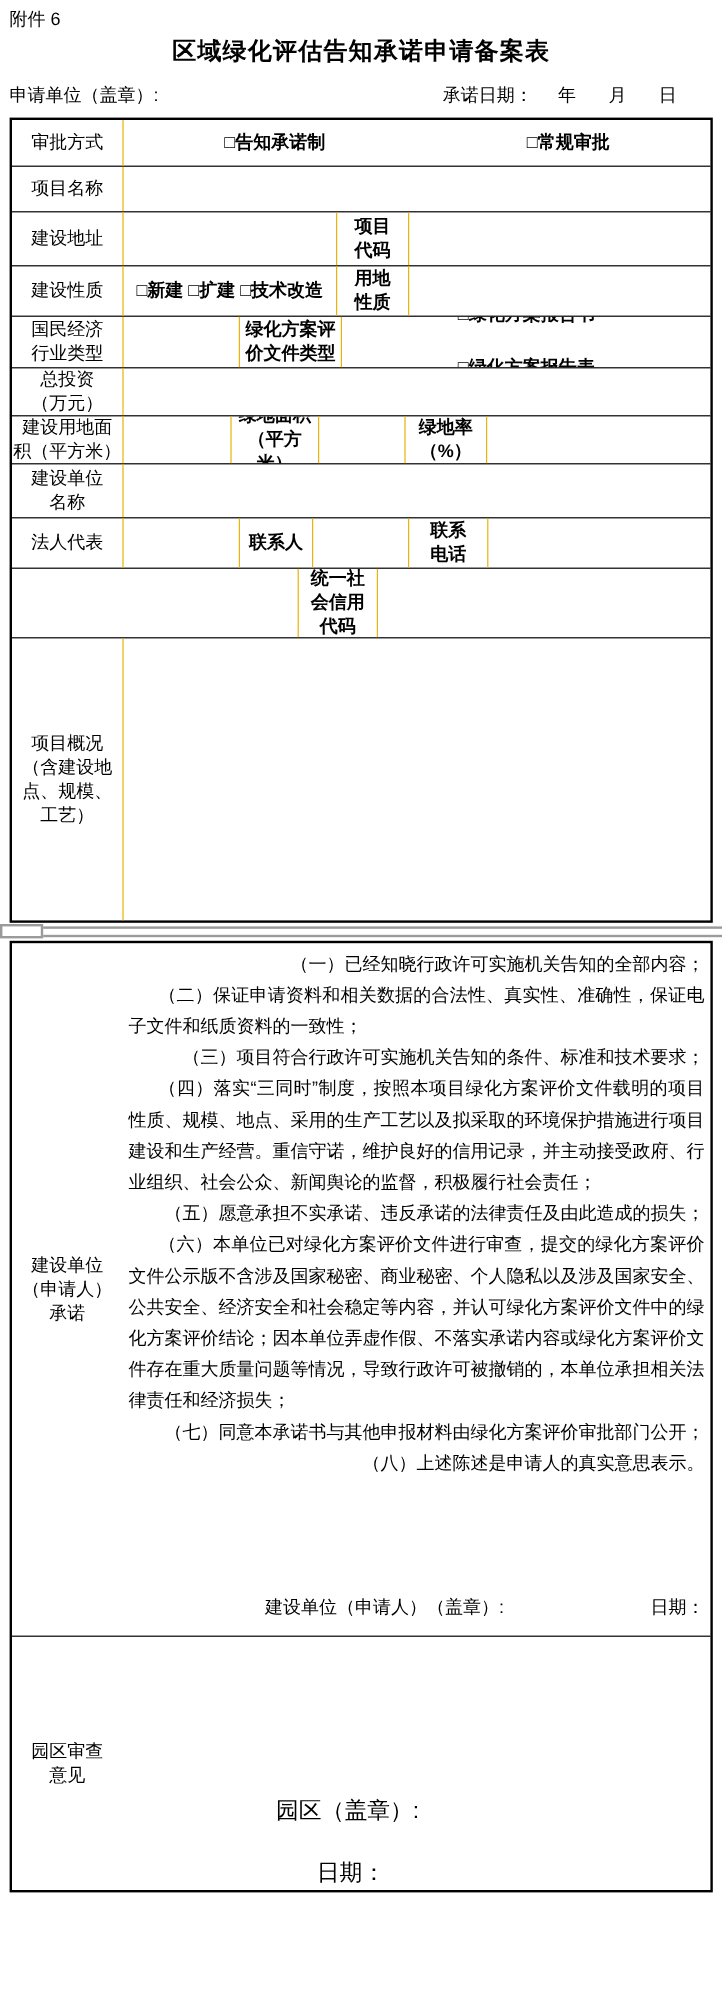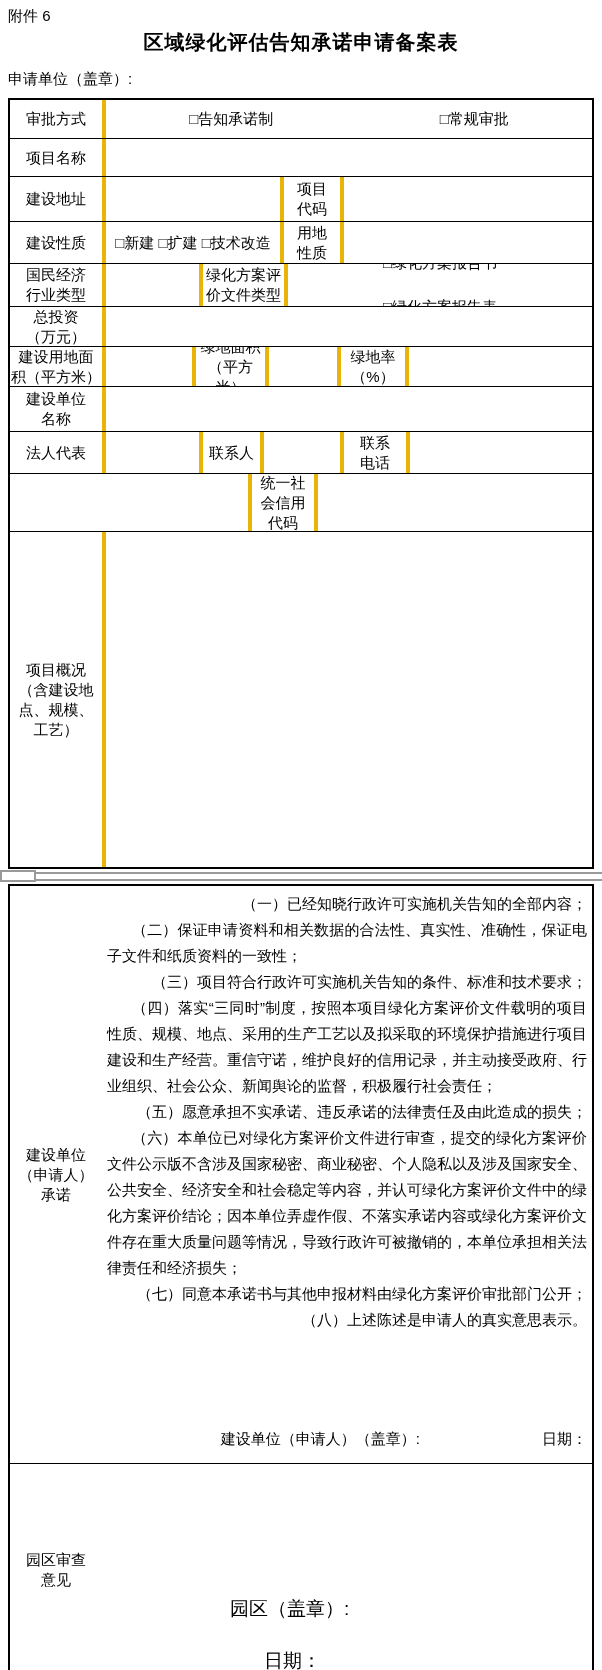--- a/index.html
+++ b/index.html
@@ -22,26 +22,26 @@
 
   .tbl { margin:0 8px; border:2px solid #000; background:#fff; }
   .t1 { margin-top:9px; }
   .row { display:flex; width:100%; }
   .row + .row { border-top:1px solid #000; }
   .cell {
     display:flex; align-items:center; justify-content:center;
     text-align:center; font-size:15px; line-height:20px;
     white-space:pre-line; overflow:hidden;
   }
-  .cell + .cell { border-left:4px solid #eab308; }
+  .cell + .cell { border-left:1px solid #eab308;font-weight:bold; }
   .grow { flex:1 1 auto; }
 
   
   .h38{height:38px}.h45{height:45px}.h42{height:42px}.h43{height:43px}
-  .h40{height:40px}.h58{height:58px}.h320{height:336px}
+  .h40{height:40px}.h58{height:58px}.h320{height:236px}
   .h577{height:577px}.h212{height:212px}
 
   
   .w92{flex:0 0 92px}.w178{flex:0 0 178px}.w60{flex:0 0 60px}
   .w97{flex:0 0 97px}.w85{flex:0 0 85px}.w90{flex:0 0 90px}
   .w73{flex:0 0 73px}.w72{flex:0 0 72px}.w68{flex:0 0 68px}
   .w61{flex:0 0 61px}.w80{flex:0 0 80px}.w66{flex:0 0 66px}
   .w238{flex:0 0 238px}
 
   .opts-spread { justify-content:space-around; }
@@ -77,20 +77,26 @@
 </head>
 <body>
 
 <div class="page">
 
   <div class="attachment">附件 6</div>
   <div class="title">区域绿化评估告知承诺申请备案表</div>
 
   <div class="subhead">
     <span>申请单位（盖章）:</span>
+    <span class="date-group">
+      <span class="dlabel">承诺日期：</span>
+      <span>年</span>
+      <span>月</span>
+      <span>日</span>
+    </span>
   </div>
 
   <div class="tbl t1">
 
     <div class="row h38">
       <div class="cell w92">审批方式</div>
       <div class="cell grow opts-spread">
         <span>□告知承诺制</span>
         <span>□常规审批</span>
       </div>

